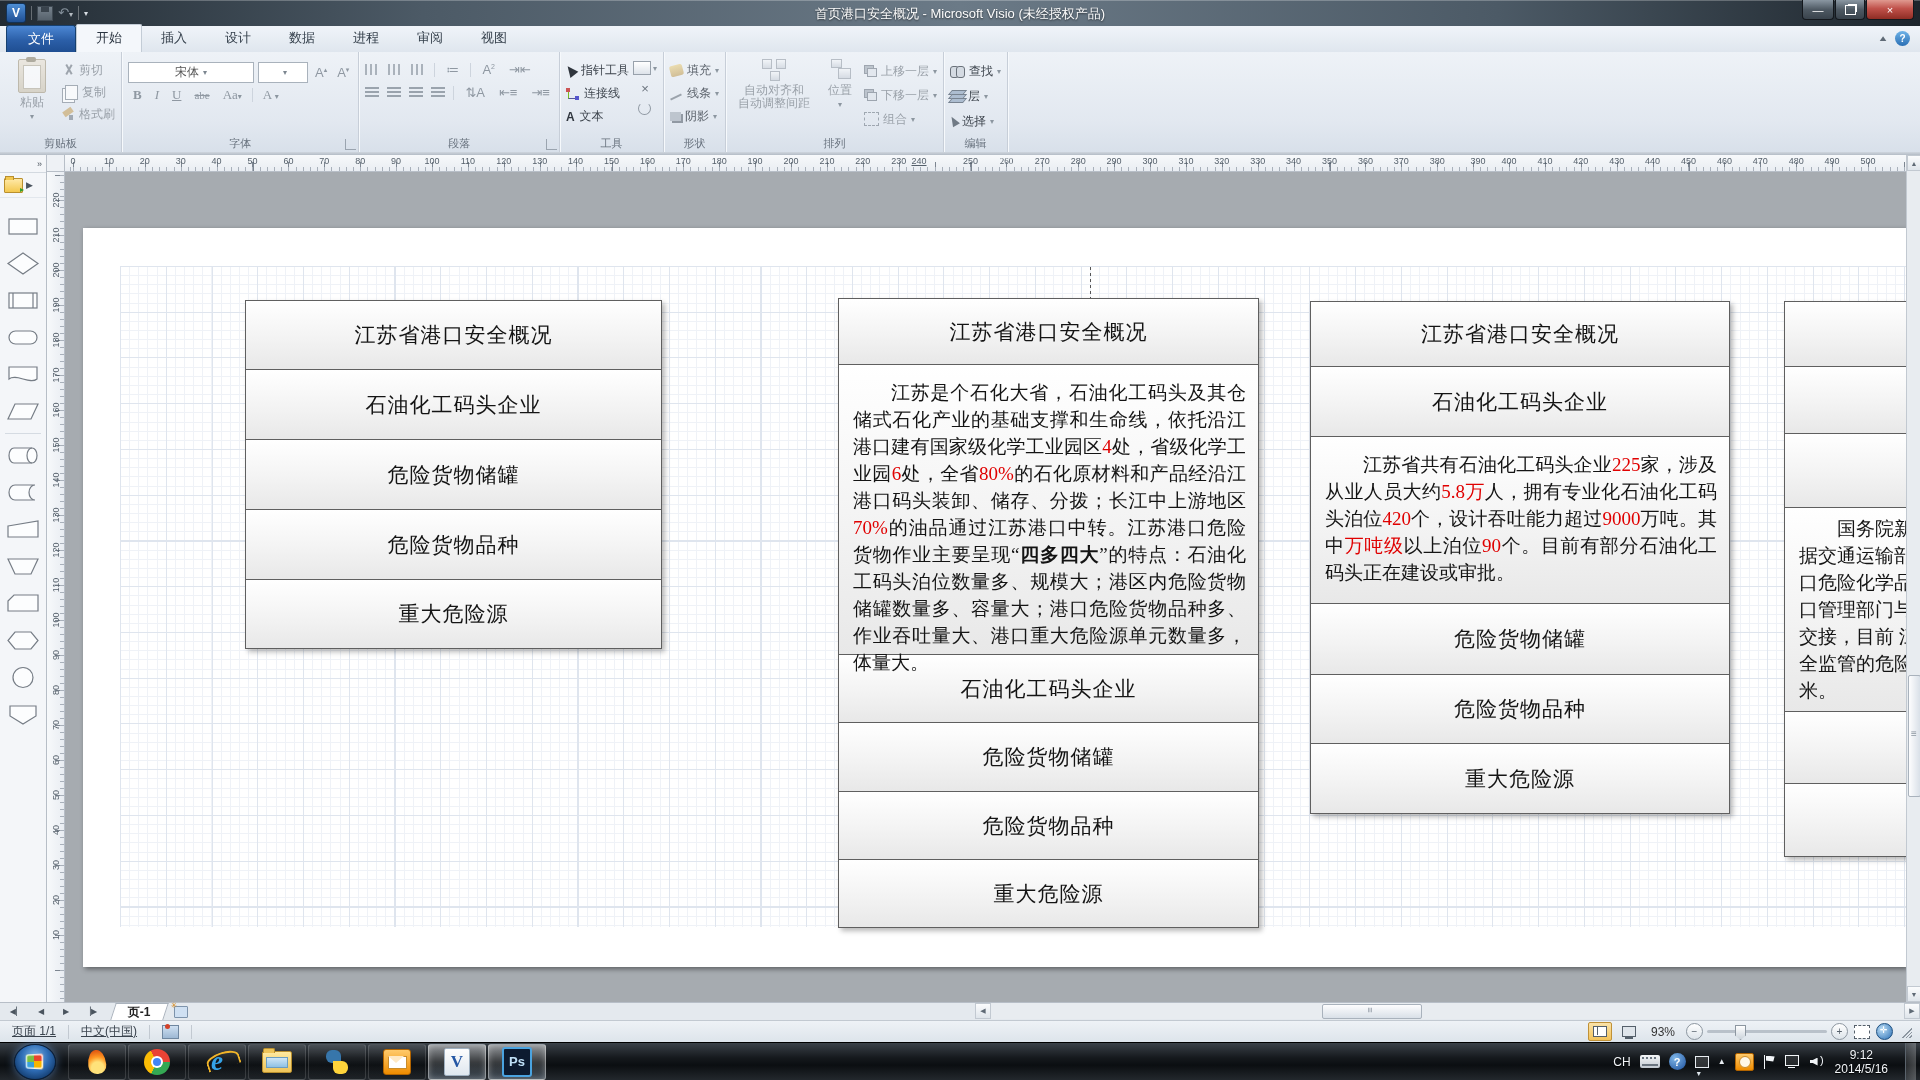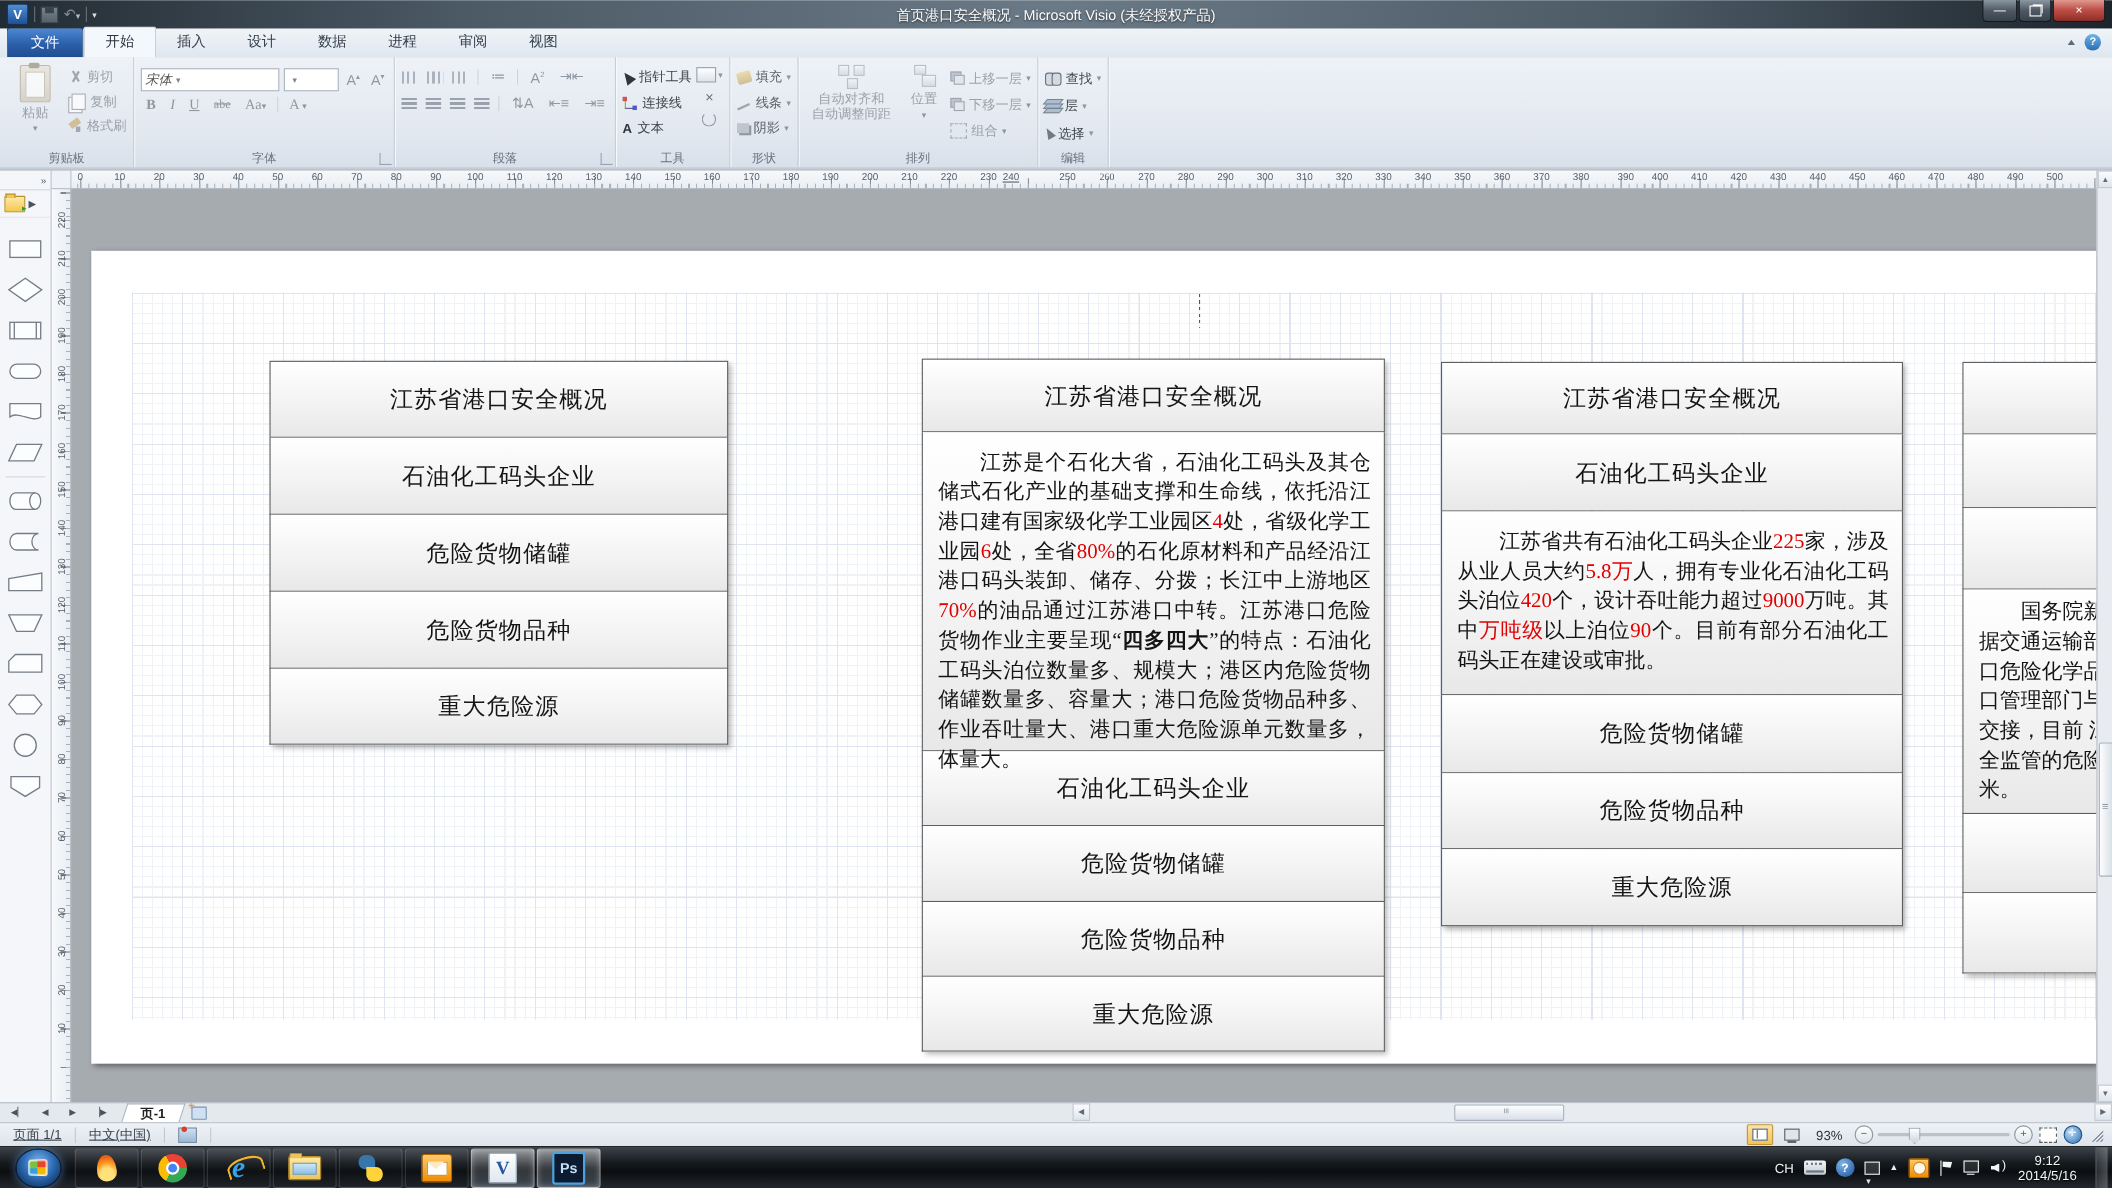--- a/index.html
+++ b/index.html
@@ -60,21 +60,21 @@
   .smallrow.dark{color:#3d444d;}
   .col{display:flex;flex-direction:column;justify-content:flex-start;gap:2px;}
   .ic-cut{position:relative;width:13px;height:13px;opacity:.6;}
   .ic-cut:before,.ic-cut:after{content:"";position:absolute;left:6px;top:0;width:1.5px;height:11px;background:#6a737d;}
   .ic-cut:before{transform:rotate(30deg);}.ic-cut:after{transform:rotate(-30deg);}
   .ic-copy{width:11px;height:13px;border:1px solid #8a939d;background:#fff;box-shadow:-3px 3px 0 -1px #fff,-3px 3px 0 0 #8a939d;margin-left:3px;opacity:.7;}
   .ic-brush{width:13px;height:13px;position:relative;opacity:.65;}
   .ic-brush:before{content:"";position:absolute;left:1px;top:1px;width:10px;height:6px;background:#c9a86a;transform:rotate(-35deg);}
   .ic-brush:after{content:"";position:absolute;left:7px;top:7px;width:4px;height:5px;background:#7d8793;}
   .combo{height:19px;background:#fff;border:1px solid #a9b2bc;display:flex;align-items:center;
-    font-size:12px;color:#555;padding:0 3px;justify-content:flex-start;font-style:italic;}
+    font-size:12px;color:#555;padding:0 3px;justify-content:center;}
   .combo .dd{color:#7c8690;font-size:8px;margin-left:4px;}
   .fontgrid{display:flex;flex-direction:column;gap:4px;}
   .glyph{font-size:13px;color:#8f98a2;padding:0 3px;}
   .glyph.serifed{font-family:"Liberation Serif",serif;}
   .bars{width:15px;height:11px;background:repeating-linear-gradient(90deg,#9aa3ad 0 2px,transparent 2px 5px);opacity:.8;}
   .hbars{width:14px;height:11px;background:repeating-linear-gradient(#9aa3ad 0 2px,transparent 2px 4px);}
   .toolrow{display:flex;align-items:center;gap:5px;font-size:12px;color:#3d444d;height:19px;}
   .ic-pointer{width:0;height:0;border-left:5px solid transparent;border-right:5px solid transparent;
     border-bottom:11px solid #2f353d;transform:rotate(-38deg);}
   .ic-conn{width:13px;height:12px;position:relative;}
@@ -153,21 +153,21 @@
   .grid{position:absolute;left:37px;top:38px;right:0;height:661px;
     background-image:
       repeating-linear-gradient(90deg,#dfe5ee 0 1px,transparent 1px 45.75px),
       repeating-linear-gradient(#dfe5ee 0 1px,transparent 1px 45.75px),
       repeating-linear-gradient(90deg,#eff2f7 0 1px,transparent 1px 9.15px),
       repeating-linear-gradient(#eff2f7 0 1px,transparent 1px 9.15px);}
   .guide-dash{position:absolute;left:1007px;top:39px;width:1px;height:31px;
     background:repeating-linear-gradient(#555 0 3px,transparent 3px 6px);}
 
   
-  .panel{position:absolute;box-shadow:3px 3px 5px rgba(0,0,0,.28);margin-top:28px;}
+  .panel{position:absolute;box-shadow:3px 3px 5px rgba(0,0,0,.28);}
   .prow{box-sizing:border-box;border:1px solid #5f5f5f;border-top:none;
     background:linear-gradient(#ffffff,#f3f3f3 55%,#e8e8e8);
     display:flex;align-items:center;justify-content:center;
     font-family:"Liberation Serif","DejaVu Serif",serif;color:#141414;}
   .prow:first-child{border-top:1px solid #5f5f5f;}
   .prow.item span{font-size:21px;letter-spacing:1px;}
   .prow.para{display:block;font-size:19px;line-height:27px;text-align:justify;
     padding:14px 12px 0 14px;text-indent:2em;}
   .prow.para.preline{white-space:pre-line;text-align:left;padding-top:7px;overflow:hidden;}
   .red{color:#e00000;}

